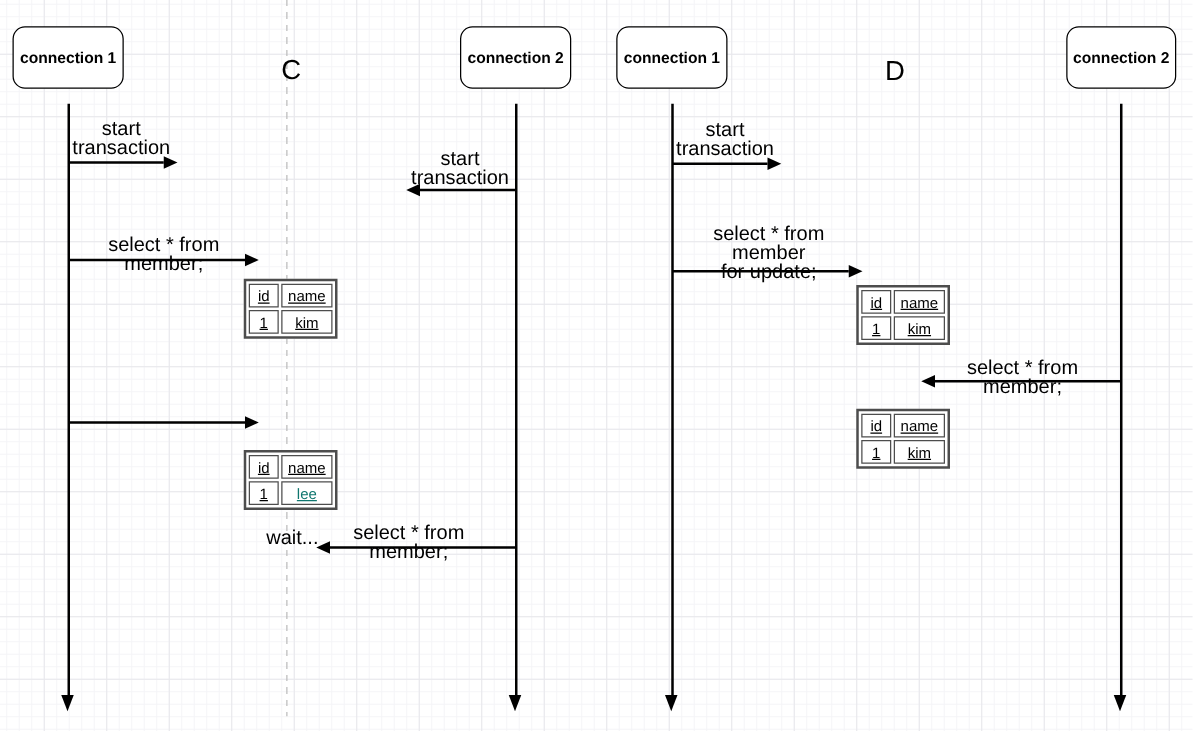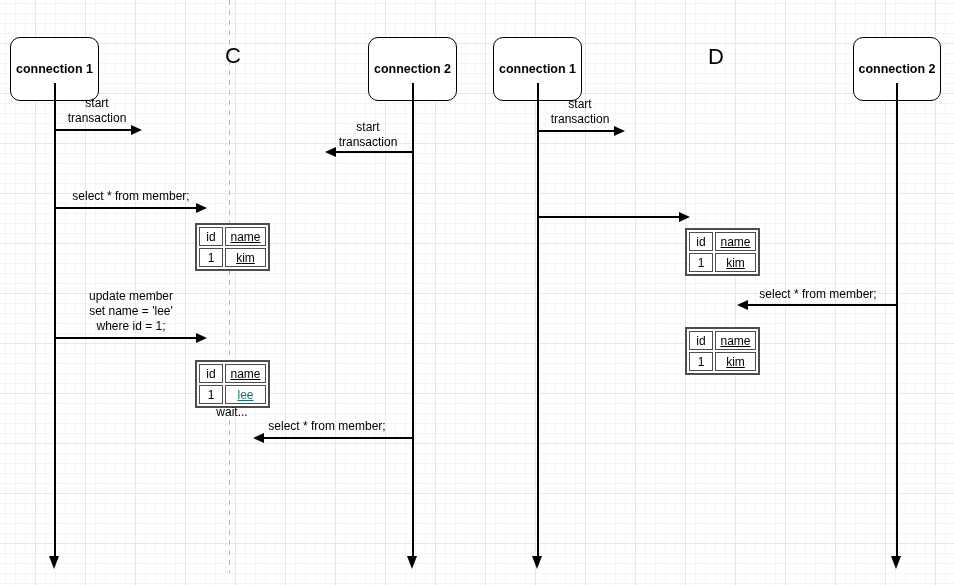--- a/index.html
+++ b/index.html
@@ -11,38 +11,38 @@
       linear-gradient(to right,#e7e7eb 1px,transparent 1px),
       linear-gradient(to bottom,#e7e7eb 1px,transparent 1px),
       linear-gradient(to right,#f4f4f7 1px,transparent 1px),
       linear-gradient(to bottom,#f4f4f7 1px,transparent 1px);
     background-size:50px 100%,100% 50px,10px 100%,100% 10px;
     background-position:35px 0,0 43px,5px 0,0 3px;
   }
   .divider{position:absolute;left:229px;top:0;width:1px;height:573px;
     background:repeating-linear-gradient(to bottom,#bcbcbc 0 5px,transparent 5px 10px);}
   .panel-label{position:absolute;font-size:22px;color:#000;text-align:center;}
-  .actor{position:absolute;width:89px;height:64px;background:#fff;border:1.5px solid #000;
+  .actor{position:absolute;width:89px;height:50px;background:#fff;border:1.5px solid #000;
     border-radius:10px;display:flex;align-items:center;justify-content:center;
-    font-weight:bold;font-size:12.5px;color:#000;box-sizing:border-box;margin-top:16px;}
+    font-weight:bold;font-size:12.5px;color:#000;box-sizing:border-box;}
   .lifeline{position:absolute;width:1.5px;background:#000;}
   .hline{position:absolute;height:1.5px;background:#000;}
   .arr-r{position:absolute;width:0;height:0;border-top:5px solid transparent;
     border-bottom:5px solid transparent;border-left:11px solid #000;}
   .arr-l{position:absolute;width:0;height:0;border-top:5px solid transparent;
     border-bottom:5px solid transparent;border-right:11px solid #000;}
   .arr-d{position:absolute;width:0;height:0;border-left:5px solid transparent;
     border-right:5px solid transparent;border-top:13px solid #000;}
-  .lbl{position:absolute;font-size:12px;line-height:15px;color:#000;text-align:center;
+  .lbl{position:absolute;font-size:16px;line-height:15px;color:#000;text-align:center;
     white-space:pre-line;}
   .rtable{position:absolute;background:#fff;border:2px solid #4d4d4d;padding:1px;}
   .trow{display:flex;}
   .tcell{margin:1px;border:1px solid #4d4d4d;display:flex;align-items:center;
     justify-content:center;font-size:12px;color:#000;height:17px;background:#fff;}
-  .c-id{width:22px;}
+  .c-id{width:22px;text-decoration:underline;}
   .c-name{width:39px;text-decoration:underline;}
 </style>
 </head>
 <body>
 
 <div class="canvas">
 
   <div class="divider"></div>
 
   <div class="panel-label" style="left:222px;top:43px;width:22px;">C</div>
@@ -73,57 +73,56 @@
     <div class="trow">
       <div class="tcell c-id">id</div>
       <div class="tcell c-name">name</div>
     </div>
     <div class="trow">
       <div class="tcell c-id">1</div>
       <div class="tcell c-name">kim</div>
     </div>
   </div>
 
-  <div class="lbl" style="left:61px;top:289px;width:140px;">update member
-set name = 'lee'
-where id = 1;</div>
   <div class="hline" style="left:55px;top:337px;width:141px;"></div>
   <div class="arr-r" style="left:196px;top:333px;"></div>
 
   <div class="rtable" style="left:195px;top:360px;">
     <div class="trow">
       <div class="tcell c-id">id</div>
       <div class="tcell c-name">name</div>
     </div>
     <div class="trow">
       <div class="tcell c-id">1</div>
       <div class="tcell c-name" style="color: #0f766e;">lee</div>
     </div>
   </div>
 
-  <div class="lbl" style="left:213px;top:405px;width:38px;">wait...</div>
+  <div class="lbl" style="left:213px;top:423px;width:38px;">wait...</div>
   <div class="lbl" style="left:257px;top:419px;width:140px;">select * from member;</div>
   <div class="hline" style="left:264px;top:437px;width:149px;"></div>
   <div class="arr-l" style="left:253px;top:433px;"></div>
 
   <div class="panel-label" style="left:704px;top:44px;width:24px;">D</div>
 
   <div class="actor" style="left:493px;top:21px;">connection 1</div>
   <div class="actor" style="left:853px;top:21px;width:88px;">connection 2</div>
 
   <div class="lifeline" style="left:537px;top:83px;height:474px;"></div>
   <div class="arr-d" style="left:532px;top:556px;"></div>
   <div class="lifeline" style="left:896px;top:83px;height:474px;"></div>
   <div class="arr-d" style="left:891px;top:556px;"></div>
 
   <div class="lbl" style="left:530px;top:97px;width:100px;">start
 transaction</div>
   <div class="hline" style="left:538px;top:130px;width:76px;"></div>
   <div class="arr-r" style="left:614px;top:126px;"></div>
 
+  <div class="lbl" style="left:545px;top:180px;width:140px;">select * from member
+for update;</div>
   <div class="hline" style="left:538px;top:216px;width:141px;"></div>
   <div class="arr-r" style="left:679px;top:212px;"></div>
 
   <div class="rtable" style="left:685px;top:228px;">
     <div class="trow">
       <div class="tcell c-id">id</div>
       <div class="tcell c-name">name</div>
     </div>
     <div class="trow">
       <div class="tcell c-id">1</div>

